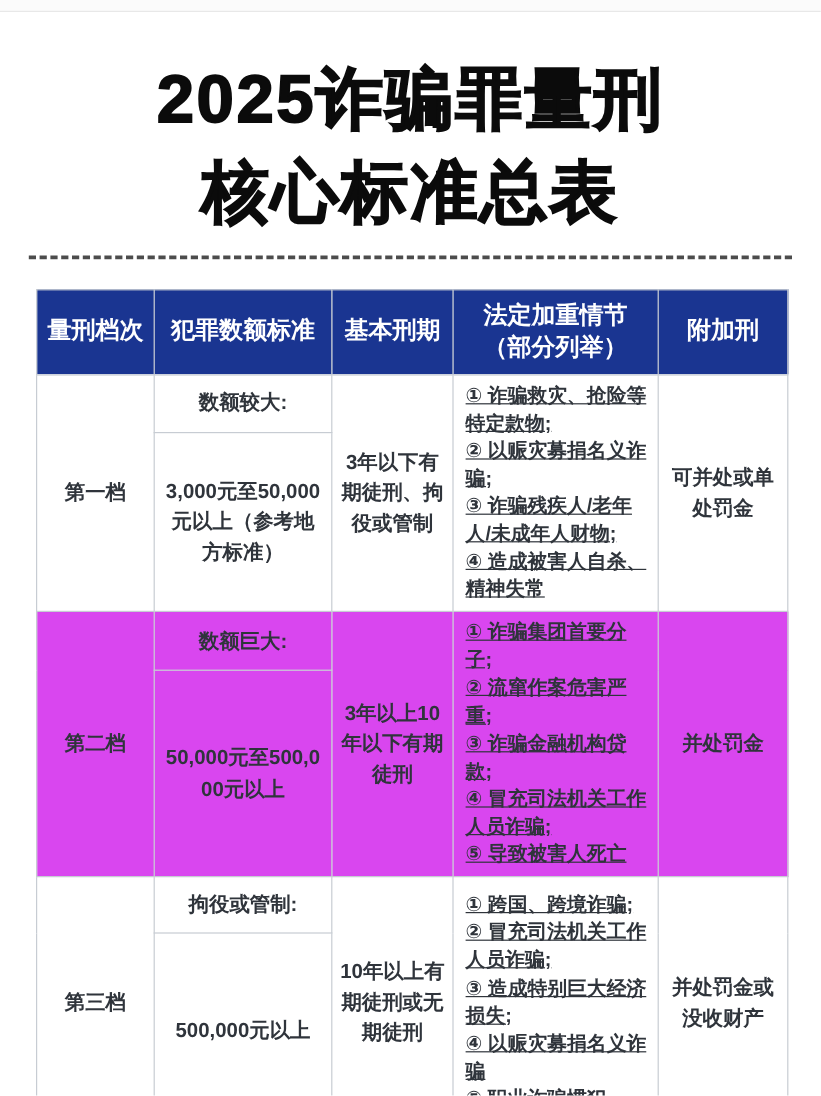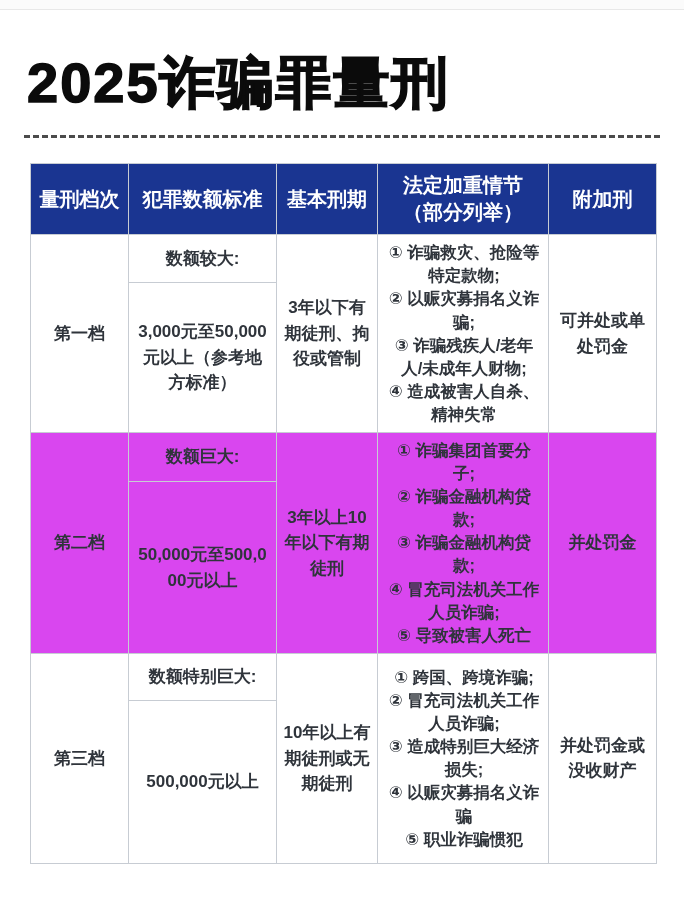--- a/index.html
+++ b/index.html
@@ -17,26 +17,26 @@
     height: 913px;
     background: #ffffff;
   }
   .top-strip {
     height: 9px;
     background: #fbfbfb;
     border-bottom: 1px solid #e8e8e8;
   }
   .title-block {
     margin-top: 34px;
+    text-align: center;
     color: #0b0b0b;
     font-weight: 900;
     font-size: 56px;
     line-height: 1.38;
     letter-spacing: 2px;
-    margin-left: 27px;
   }
   .title-block .tline {
     display: block;
     white-space: nowrap;
     -webkit-text-stroke: 1.5px #0b0b0b;
   }
   .dashed-divider {
     margin: 14px 24px 0 24px;
     border-top: 3px dashed #4c4c4c;
     height: 0;
@@ -71,38 +71,40 @@
     color: #2f343b;
     font-size: 17px;
     font-weight: 700;
     text-align: center;
     vertical-align: middle;
     line-height: 1.5;
     padding: 4px 6px;
     background: #ffffff;
   }
   td.agg-cell {
-    text-align: center;
+    text-align: left;
     font-size: 16.5px;
     line-height: 1.4;
     padding: 6px 8px 6px 10px;
+    text-decoration: underline;
   }
   tr.alt td.cell { background: #d946ef; }
   tr.sub-top td.amount-label { height: 38px; }
   .agg-item { margin: 0; }
 </style>
 </head>
 <body>
 
 <div class="page">
 
   <div class="top-strip"></div>
 
   <div class="title-block">
     <span class="tline">2025诈骗罪量刑</span>
+    <span class="tline">核心标准总表</span>
   </div>
 
   <div class="dashed-divider"></div>
 
   <div class="table-wrap">
     <table class="sentencing">
       <colgroup>
         <col style="width:98px">
         <col style="width:148px">
         <col style="width:101px">
@@ -138,34 +140,34 @@
         <tr>
           <td class="cell" style="height:137px">3,000元至50,000元以上（参考地方标准）</td>
         </tr>
 
         <tr class="sub-top alt">
           <td class="cell" rowspan="2">第二档</td>
           <td class="cell amount-label">数额巨大:</td>
           <td class="cell" rowspan="2">3年以上10年以下有期徒刑</td>
           <td class="cell agg-cell" rowspan="2">
             <div class="agg-item">① 诈骗集团首要分子;</div>
-            <div class="agg-item">② 诈骗金融机构贷款;</div>
+            <div class="agg-item">② 流窜作案危害严重;</div>
             <div class="agg-item">③ 诈骗金融机构贷款;</div>
             <div class="agg-item">④ 冒充司法机关工作人员诈骗;</div>
             <div class="agg-item">⑤ 导致被害人死亡</div>
           </td>
           <td class="cell" rowspan="2">并处罚金</td>
         </tr>
         <tr class="alt">
           <td class="cell" style="height:155px">50,000元至500,000元以上</td>
         </tr>
 
         <tr class="sub-top">
           <td class="cell" rowspan="2">第三档</td>
-          <td class="cell amount-label">数额特别巨大:</td>
+          <td class="cell amount-label">拘役或管制:</td>
           <td class="cell" rowspan="2">10年以上有期徒刑或无期徒刑</td>
           <td class="cell agg-cell" rowspan="2">
             <div class="agg-item">① 跨国、跨境诈骗;</div>
             <div class="agg-item">② 冒充司法机关工作人员诈骗;</div>
             <div class="agg-item">③ 造成特别巨大经济损失;</div>
             <div class="agg-item">④ 以赈灾募捐名义诈骗</div>
             <div class="agg-item">⑤ 职业诈骗惯犯</div>
           </td>
           <td class="cell" rowspan="2">并处罚金或没收财产</td>
         </tr>

